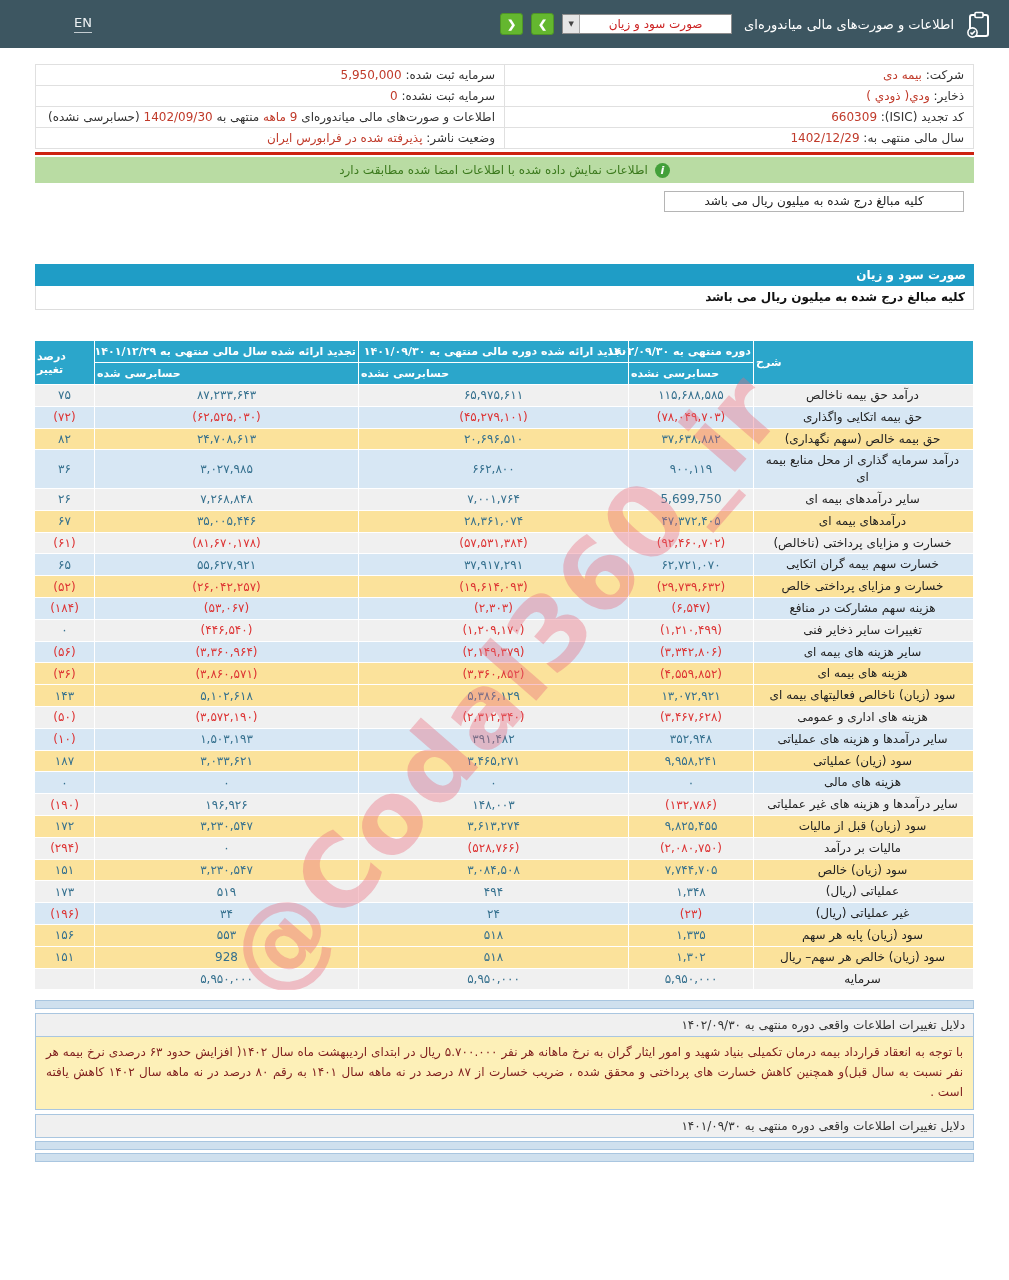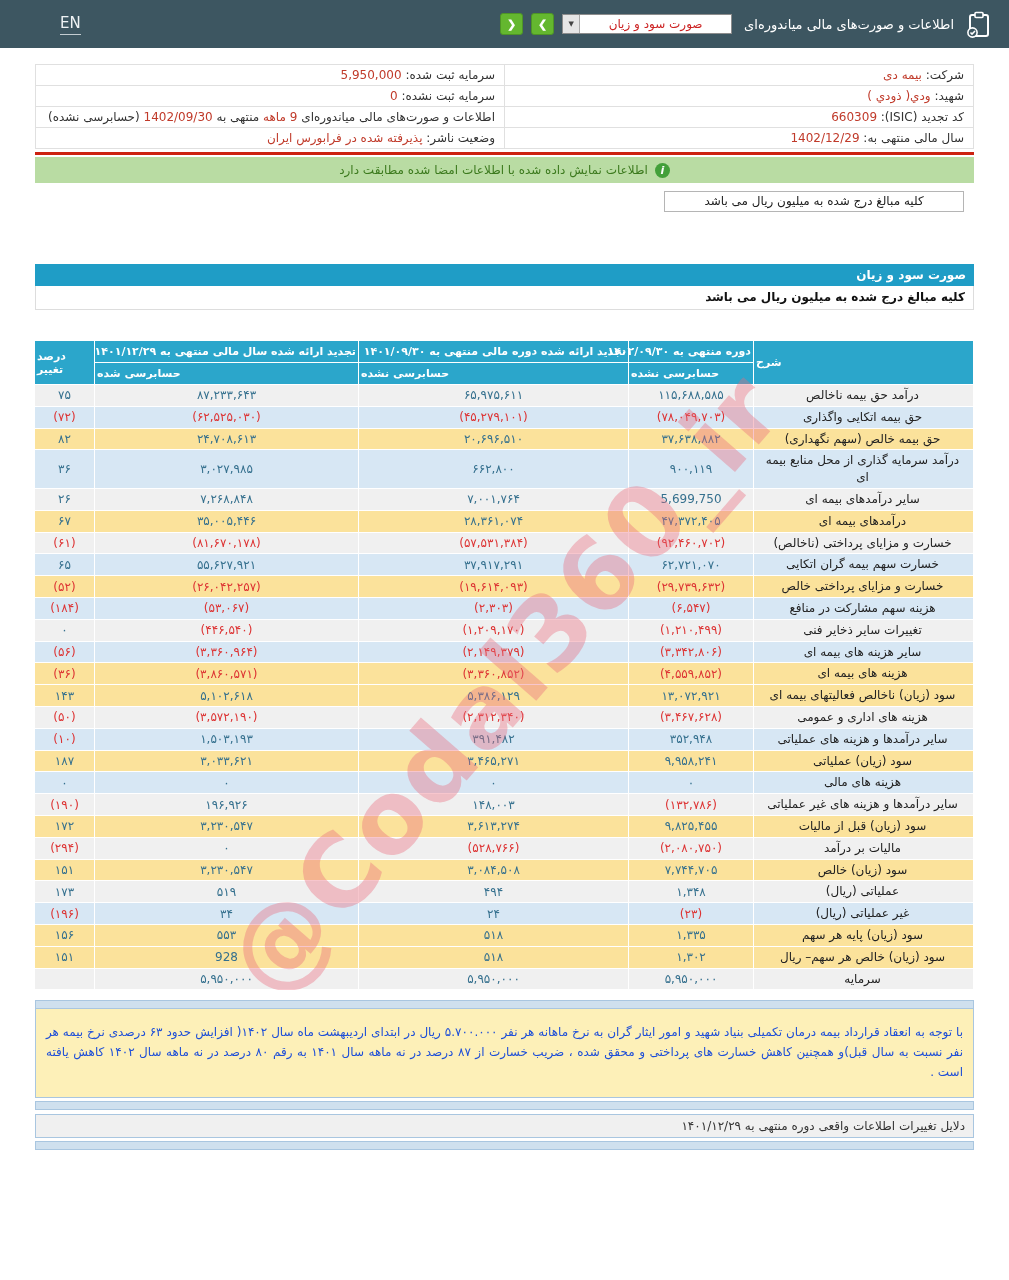--- a/index.html
+++ b/index.html
@@ -31,21 +31,21 @@
   .sel-text{flex:1;text-align:center;color:#cc2222;font-size:12px;line-height:18px;
     white-space:nowrap;overflow:hidden;}
   .sel-arrow{width:17px;background:#e6e6e6;border-right:1px solid #aaa;color:#444;
     font-size:7px;display:flex;align-items:center;justify-content:center;}
   .nav-btn{
     width:23px;height:22px;background:var(--nav_green);border:1px solid #4e9526;
     border-radius:3px;color:#fff;font-size:11px;font-weight:bold;cursor:pointer;
     display:flex;align-items:center;justify-content:center;padding:0;
   }
   .en-link{
-    margin-right:auto;margin-left:42px;color:#eef2f4;font-size:15px;
+    margin-right:auto;margin-left:56px;color:#eef2f4;font-size:13px;
     text-decoration:none;border-bottom:1px solid #c3ccd1;padding-bottom:2px;cursor:pointer;
   }
   
   .content{padding:16px 35px 0;}
   .company-table{width:100%;border-collapse:collapse;background:#fff;}
   .company-table td{
     width:50%;border:1px solid #e0e0e0;padding:3px 9px;font-size:12px;height:17px;
     color:#333;white-space:nowrap;overflow:hidden;
   }
   .val-red{color:var(--value_red);}
@@ -99,21 +99,21 @@
   }
   
   #notes{margin-top:10px;}
   .note-strip{height:9px;background:var(--note_empty_bg);border:1px solid var(--note_border);margin-top:3px;}
   .note-header{
     margin-top:4px;background:var(--note_header_bg);border:1px solid var(--note_border);
     font-size:12px;color:#333;padding:4px 8px;
   }
   .note-yellow{
     background:var(--note_yellow_bg);border:1px solid var(--note_border);border-top:none;
-    font-size:12px;color:#1d4ed8;padding:14px 10px;line-height:1.65;text-align:justify;
+    font-size:12px;color:#7f1d1d;padding:6px 10px;line-height:1.65;text-align:justify;
   }
   .exit-wrap{display:flex;justify-content:flex-end;margin-top:16px;padding-left:5px;}
   .exit-btn{
     width:130px;height:25px;background:var(--exit_btn_bg);border:1px solid #8a7d6e;
     color:#fff;font-size:12px;cursor:pointer;box-shadow:0 1px 2px rgba(0,0,0,.25);
     font-family:inherit;
   }
 </style>
 </head>
 <body>
@@ -139,21 +139,21 @@
 
 <div class="content">
 
   <table class="company-table">
     <tbody id="company-body">
         <tr>
           <td><span>شرکت: </span><span class="val-red">بیمه دی</span></td>
           <td><span>سرمایه ثبت شده: </span><span class="val-red">5,950,000</span></td>
         </tr>
         <tr>
-          <td><span>شهید: </span><span class="val-red">ودي( ذودي )</span></td>
+          <td><span>ذخایر: </span><span class="val-red">ودي( ذودي )</span></td>
           <td><span>سرمایه ثبت نشده: </span><span class="val-red">0</span></td>
         </tr>
         <tr>
           <td><span>کد تجدید (ISIC): </span><span class="val-red">660309</span></td>
           <td><span>اطلاعات و صورت‌های مالی میاندوره‌ای  </span><span class="val-red">9 ماهه</span><span> منتهی به </span><span class="val-red">1402/09/30</span><span> (حسابرسی نشده)</span></td>
         </tr>
         <tr>
           <td><span>سال مالی منتهی به: </span><span class="val-red">1402/12/29</span></td>
           <td><span>وضعیت ناشر: </span><span class="val-red">پذیرفته شده در فرابورس ایران</span></td>
         </tr>
@@ -385,20 +385,21 @@
             <td class="num">۵,۹۵۰,۰۰۰</td>
             <td class="num"></td>
           </tr>
         </tbody>
     </table>
     <div class="watermark">@Codal360_ir</div>
   </div>
 
   <div id="notes">
       <div class="note-strip"></div>
+      <div class="note-header">دلایل تغییرات اطلاعات واقعی دوره منتهی به ۱۴۰۲/۰۹/۳۰</div>
       <div class="note-yellow">با توجه به انعقاد قرارداد بیمه درمان تکمیلی بنیاد شهید و امور ایثار گران به نرخ ماهانه هر نفر ۵.۷۰۰.۰۰۰ ریال در ابتدای اردیبهشت ماه سال ۱۴۰۲( افزایش حدود ۶۳ درصدی نرخ بیمه هر نفر نسبت به سال قبل)و همچنین کاهش خسارت های پرداختی و محقق شده ، ضریب خسارت از ۸۷ درصد در نه ماهه سال ۱۴۰۱ به رقم ۸۰ درصد در نه ماهه سال ۱۴۰۲ کاهش یافته است .</div>
+      <div class="note-header">دلایل تغییرات اطلاعات واقعی دوره منتهی به ۱۴۰۱/۰۹/۳۰</div>
       <div class="note-strip"></div>
-      <div class="note-header">دلایل تغییرات اطلاعات واقعی دوره منتهی به ۱۴۰۱/۱۲/۲۹</div>
       <div class="note-strip"></div>
     </div>
 
 
 </div>
 
 </body></html>

